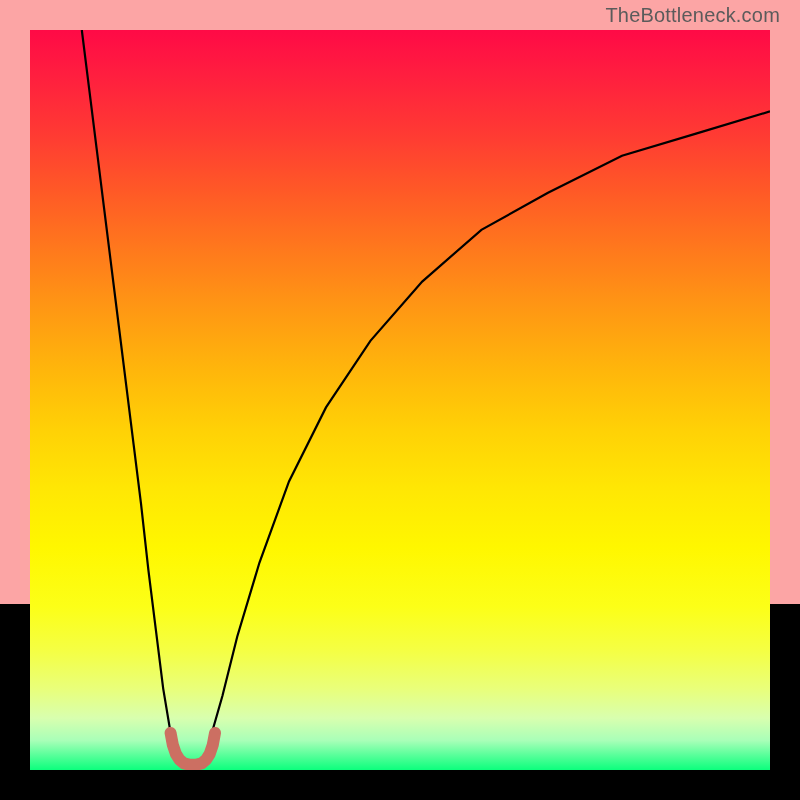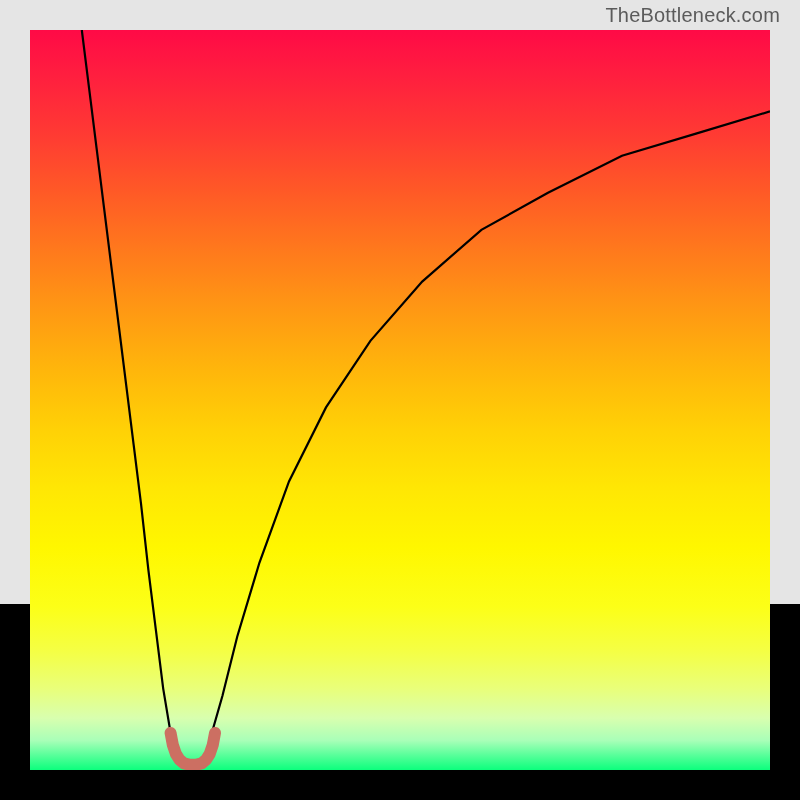--- a/index.html
+++ b/index.html
@@ -8,21 +8,21 @@
     width: 800px;
     height: 800px;
     overflow: hidden;
     background: #000;
     font-family: Arial, Helvetica, sans-serif;
   }
   .frame {
     position: absolute;
     top: 0; left: 0;
     width: 800px; height: 604px;
-    background: #e5e5e5;
+    background: #fca5a5;
   }
   .plot-area {
     position: absolute;
     top: 30px;
     left: 30px;
     width: 740px;
     height: 740px;
     overflow: hidden;
   }
   .gradient-bg {

